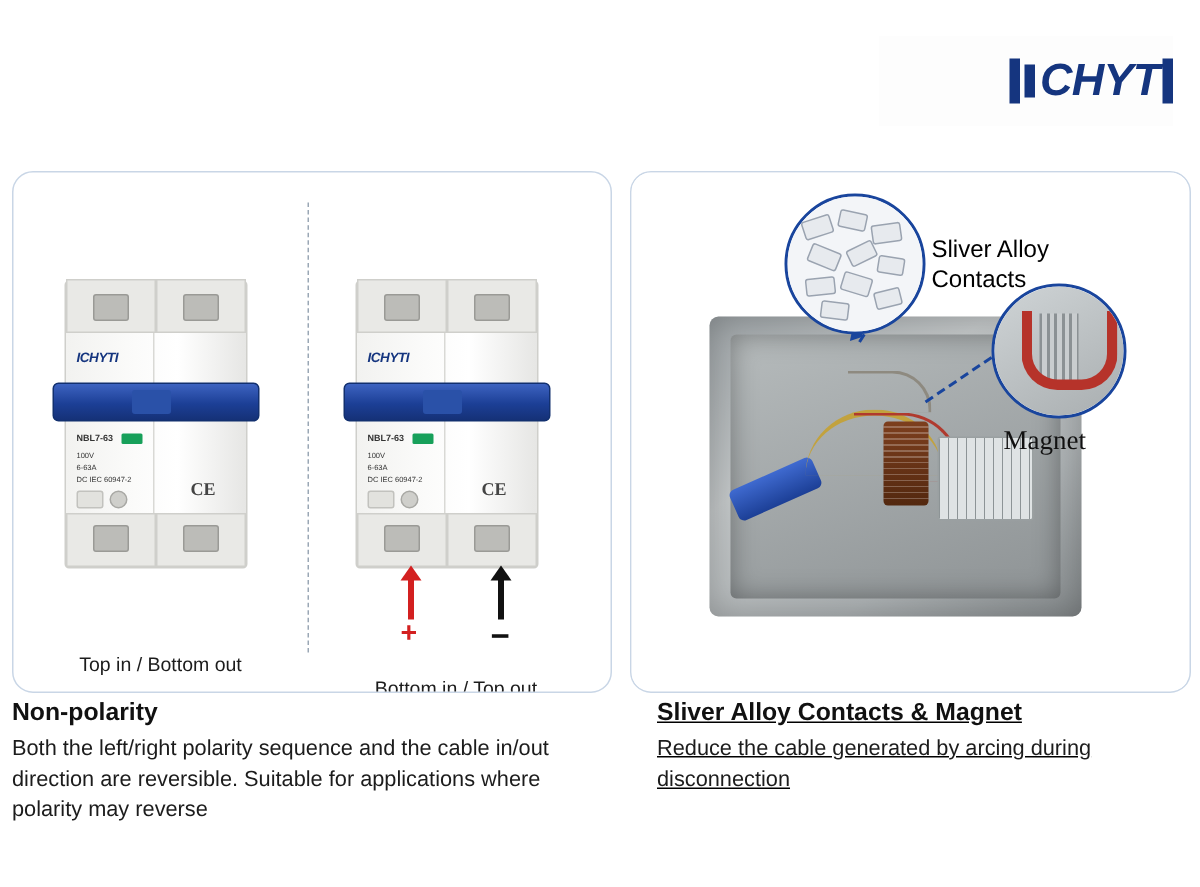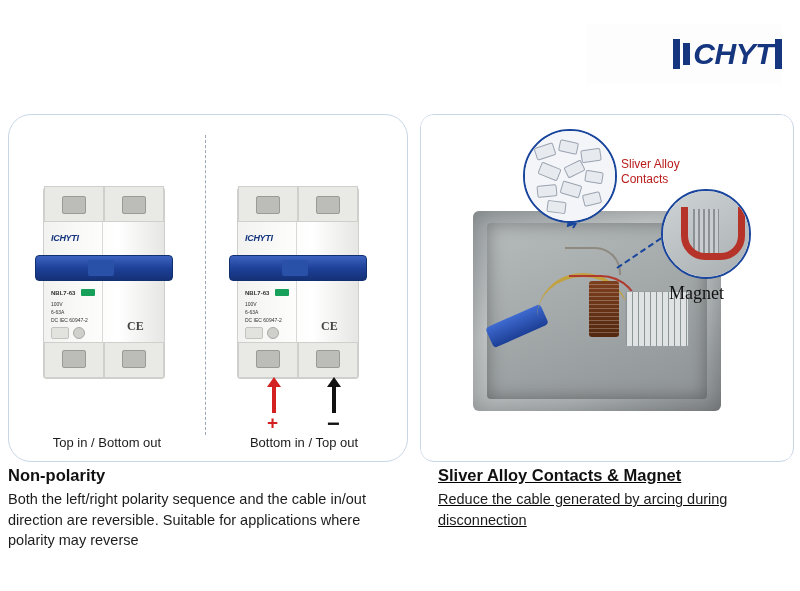--- a/index.html
+++ b/index.html
@@ -93,21 +93,21 @@
   }
 
   
   .panel {
     position: absolute;
     border: 1px solid #c9d6e6;
     border-radius: 14px;
     background: #ffffff;
     overflow: hidden;
   }
-  .panel-left  { left: 8px;  top: 114px; width: 398px; height: 346px; border-radius: 23px; }
+  .panel-left  { left: 8px;  top: 114px; width: 398px; height: 346px; }
   .panel-right { left: 420px; top: 114px; width: 372px; height: 346px; }
 
   
   .divider-v {
     position: absolute;
     left: 196px; top: 20px;
     width: 0; height: 300px;
     border-left: 1px dashed #9aa7b5;
   }
 
@@ -388,22 +388,22 @@
   .lead-arrow {
     position: absolute;
     width: 0; height: 0;
     border-left: 5px solid transparent;
     border-right: 5px solid transparent;
     border-bottom: 9px solid #19459d;
   }
 
   .callout-label {
     position: absolute;
-    font-size: 12px;
-    color: #b91c1c;
+    font-size: 16px;
+    color: #000000;
     line-height: 1.25;
   }
   .magnet-label {
     position: absolute;
     font-size: 18px;
     font-weight: normal;
     color: #111;
     font-family: "Liberation Serif", serif;
   }
 
@@ -512,21 +512,21 @@
       <div class="shaft"></div>
         <div class="head"></div>
     </div>
     <div class="arrow up" style="left:318px; top:262px; height:36px; color:#111111;">
       <div class="shaft"></div>
         <div class="head"></div>
     </div>
     <div class="sign" style="left:258px; top:298px; color:#d32020;">+</div>
     <div class="sign minus" style="left:318px; top:298px; color:#111111;">−</div>
 
-    <div class="caption-sm" style="left:210px; top:320px; width:170px;">Bottom in / Top out</div>
+    <div class="caption-sm" style="left:210px; top:336px; width:170px;">Bottom in / Top out</div>
   </div>
 
   <div class="panel panel-right">
     <div class="photo">
 
       <div class="mcb-photo">
         <div class="mcb-inner"></div>
         <div class="blue-lever"></div>
         <div class="brass-arc"></div>
         <div class="wire-red"></div>

